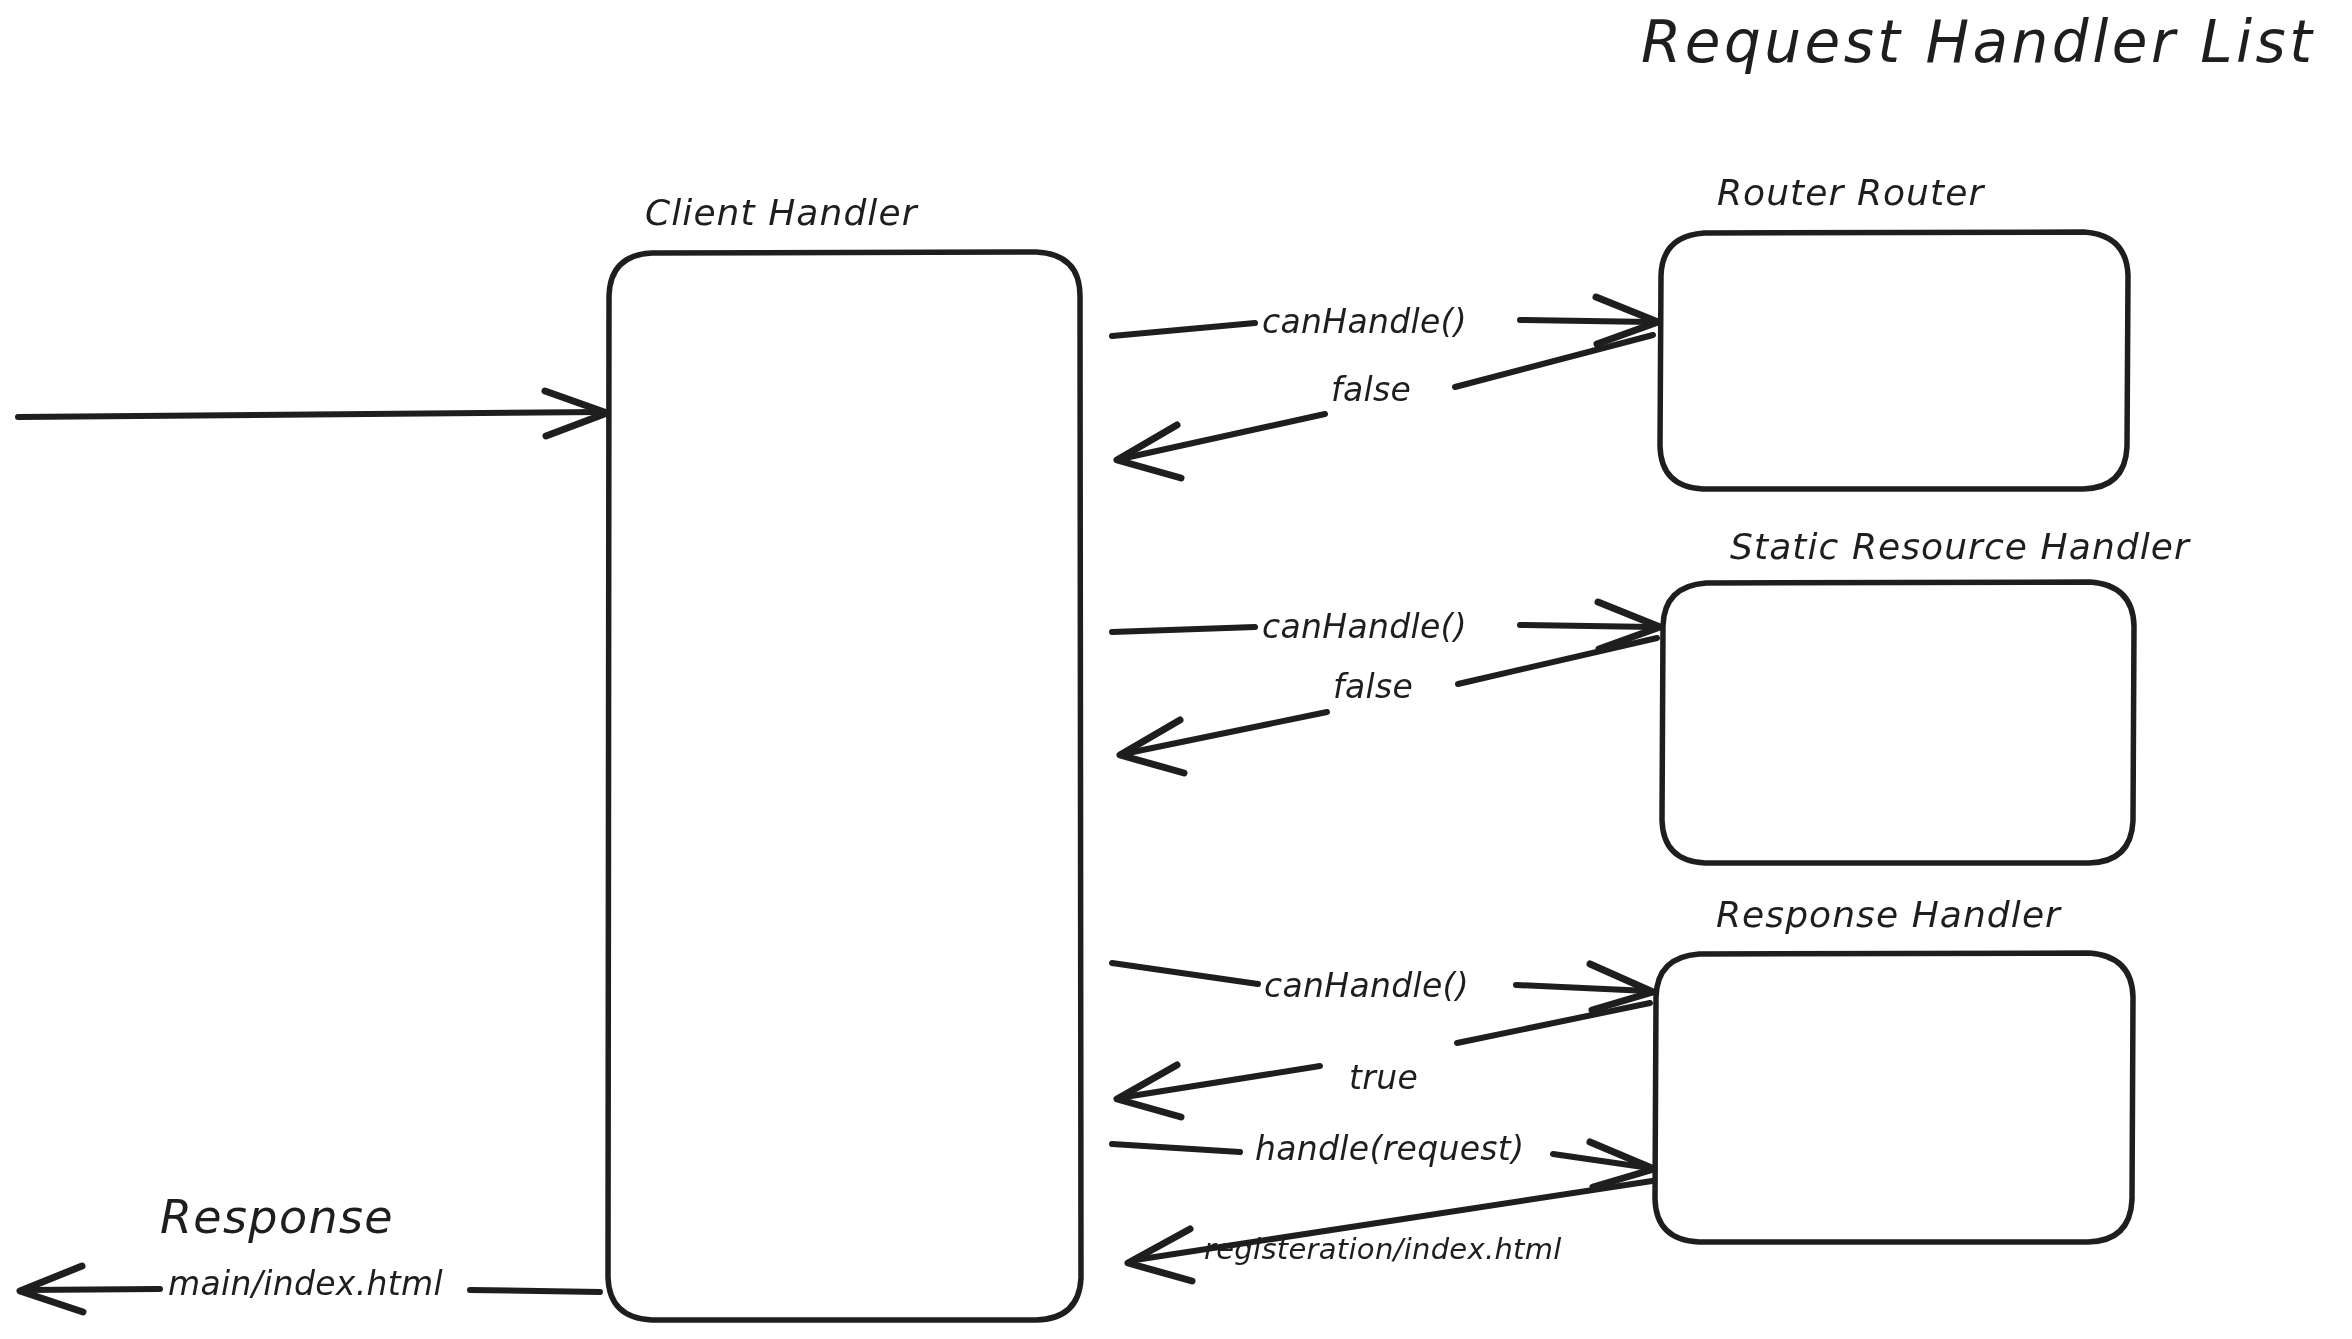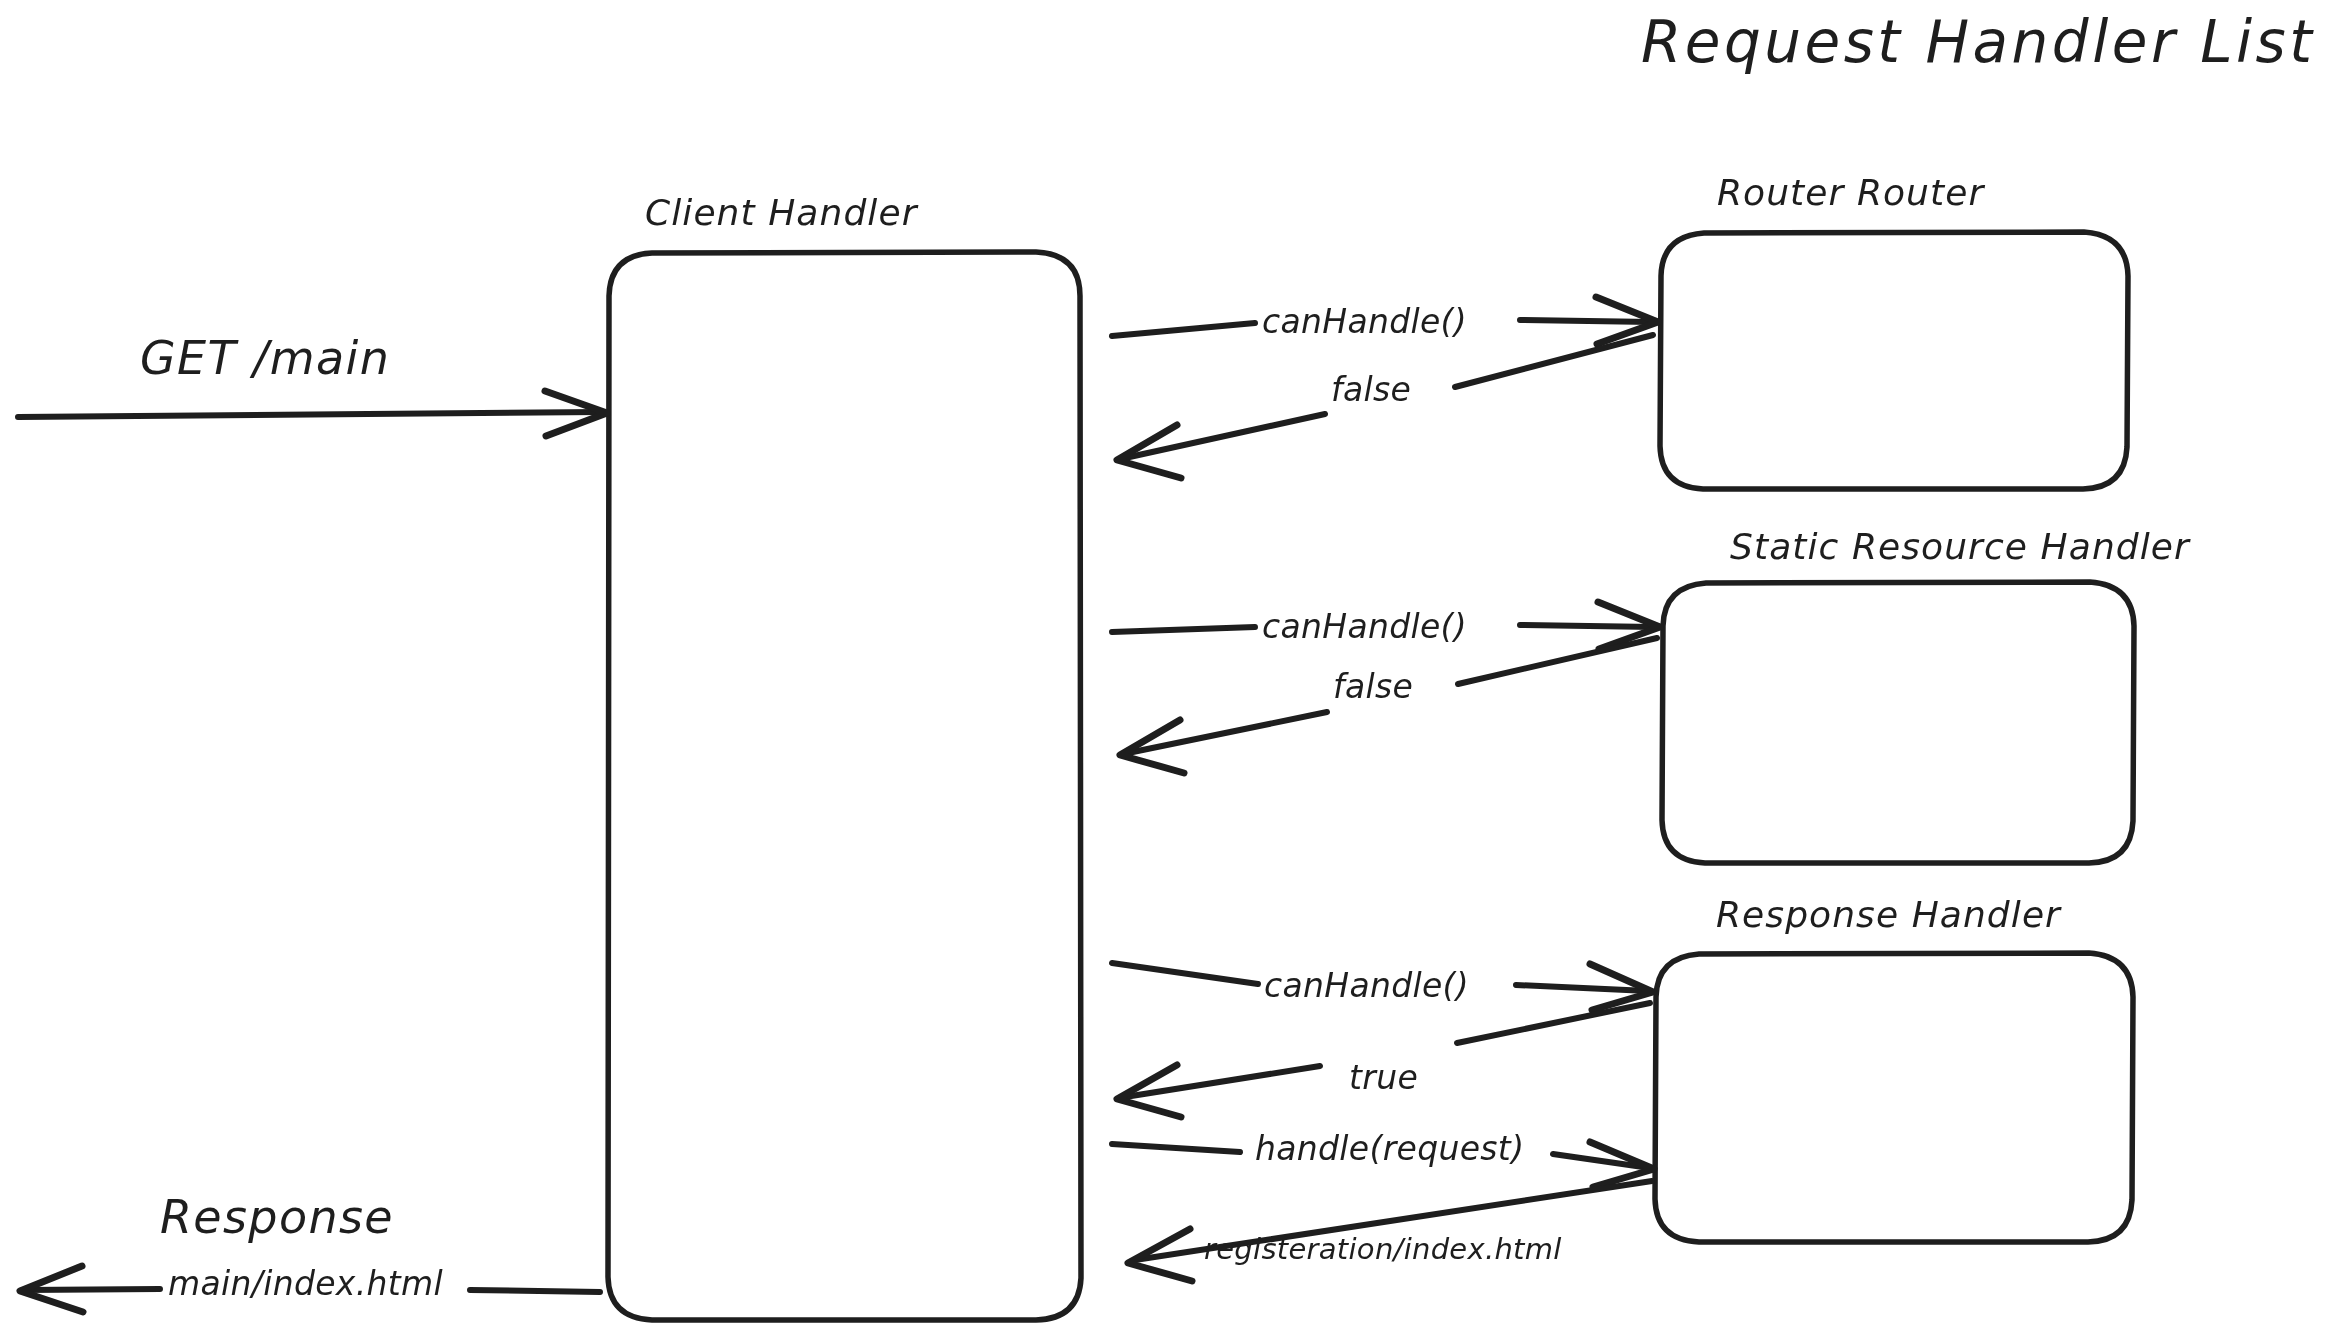--- a/index.html
+++ b/index.html
@@ -144,21 +144,20 @@
   <div class="hand-text title-text" style="left:1641px; top:8px;">Request Handler List</div>
 
   <div class="hand-text box-title" style="left:645px; top:192px;">Client Handler</div>
 
   <div class="hand-text box-title" style="left:1717px; top:172px;">Router Router</div>
 
   <div class="hand-text box-title" style="left:1718px; top:526px;margin-left:12px;">Static Resource Handler</div>
 
   <div class="hand-text box-title" style="left:1716px; top:894px;">Response Handler</div>
 
-  <div class="hand-text big-label" style="left:140px; top:331px;">GET /main</div>
 
   <div class="hand-text edge-label" style="left:1262px; top:302px;">canHandle()</div>
 
   <div class="hand-text edge-label" style="left:1331px; top:370px;">false</div>
 
   <div class="hand-text edge-label" style="left:1262px; top:607px;">canHandle()</div>
 
   <div class="hand-text edge-label" style="left:1333px; top:667px;">false</div>
 
   <div class="hand-text edge-label" style="left:1264px; top:966px;">canHandle()</div>

